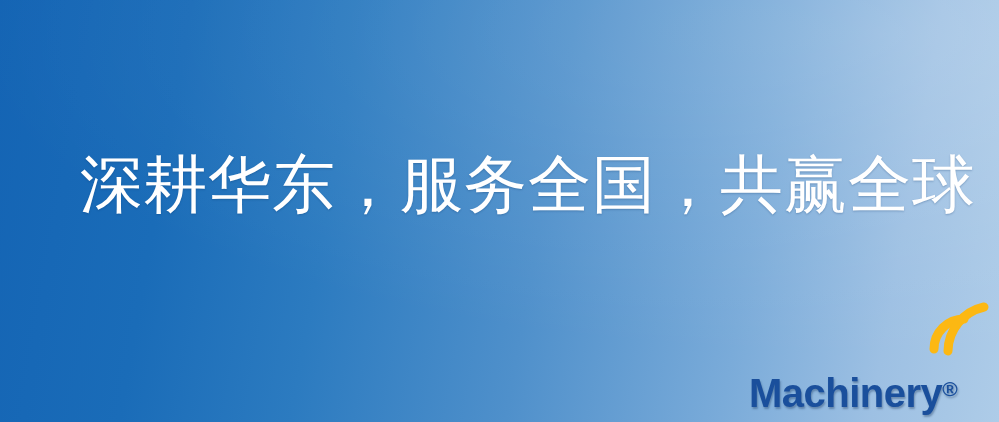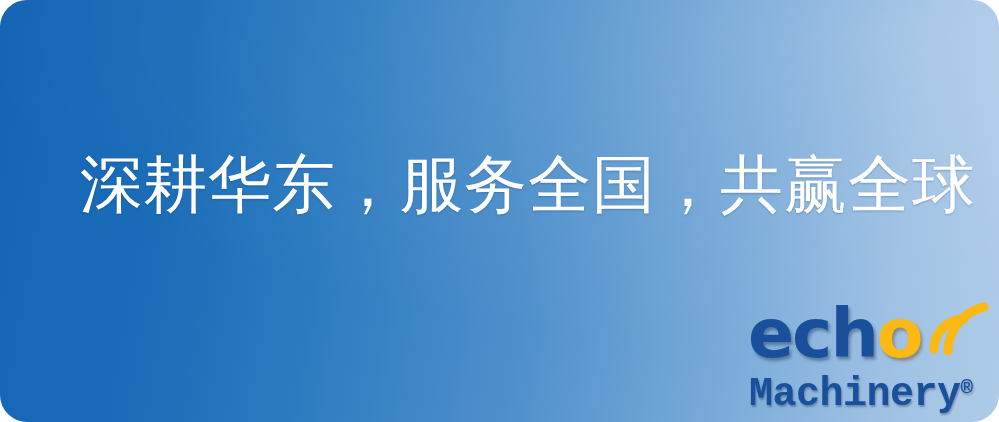--- a/index.html
+++ b/index.html
@@ -18,21 +18,20 @@
     overflow: hidden;
     
     background: linear-gradient(100deg,
         #1464b4 0%,
         #1a6cb8 18%,
         #2c7bc0 34%,
         #4f90cb 54%,
         #7aabd9 74%,
         #9dc0e3 88%,
         #aecce8 100%);
-    border-radius: 27px;
   }
 
   
   #banner-sheen {
     position: absolute;
     inset: 0;
     background: radial-gradient(130% 110% at 88% 8%,
         rgba(255,255,255,0.16) 0%,
         rgba(255,255,255,0.05) 42%,
         rgba(255,255,255,0.00) 70%);
@@ -94,21 +93,21 @@
     position: absolute;
     left: 176px;
     top: -5px;
     width: 70px;
     height: 62px;
   }
   #logo-subword {
     position: absolute;
     left: 1px;
     top: 67px;
-    font-family: Liberation Mono, monospace;
+    font-family: Liberation Sans, sans-serif;
     font-weight: bold;
     font-size: 40px;
     line-height: 44px;
     letter-spacing: -0.5px;
     color: #1a4f9c;
     text-shadow: 1px 2px 2px rgba(12,40,80,0.35);
     white-space: nowrap;
     text-align: center;
   }
   #logo-subword .reg-mark {
@@ -122,21 +121,20 @@
 
 <div id="banner">
 
   <div id="banner-sheen"></div>
 
   <div id="headline">深耕华东，服务全国，共赢全球</div>
 
 
   <div id="logo">
 
-    <div id="logo-wordmark"><span>ech</span><span class="echo-o">o</span></div>
 
     <div id="logo-waves">
       <svg width="70" height="62" viewBox="0 0 70 62" aria-hidden="true">
         <g fill="none" stroke="#fcb813" stroke-linecap="round">
           <path d="M10 54 A30 30 0 0 1 40 24" stroke-width="9"></path>
           <path d="M24 56 A46 46 0 0 1 60 12" stroke-width="9"></path>
         </g>
       </svg>
     </div>
 

